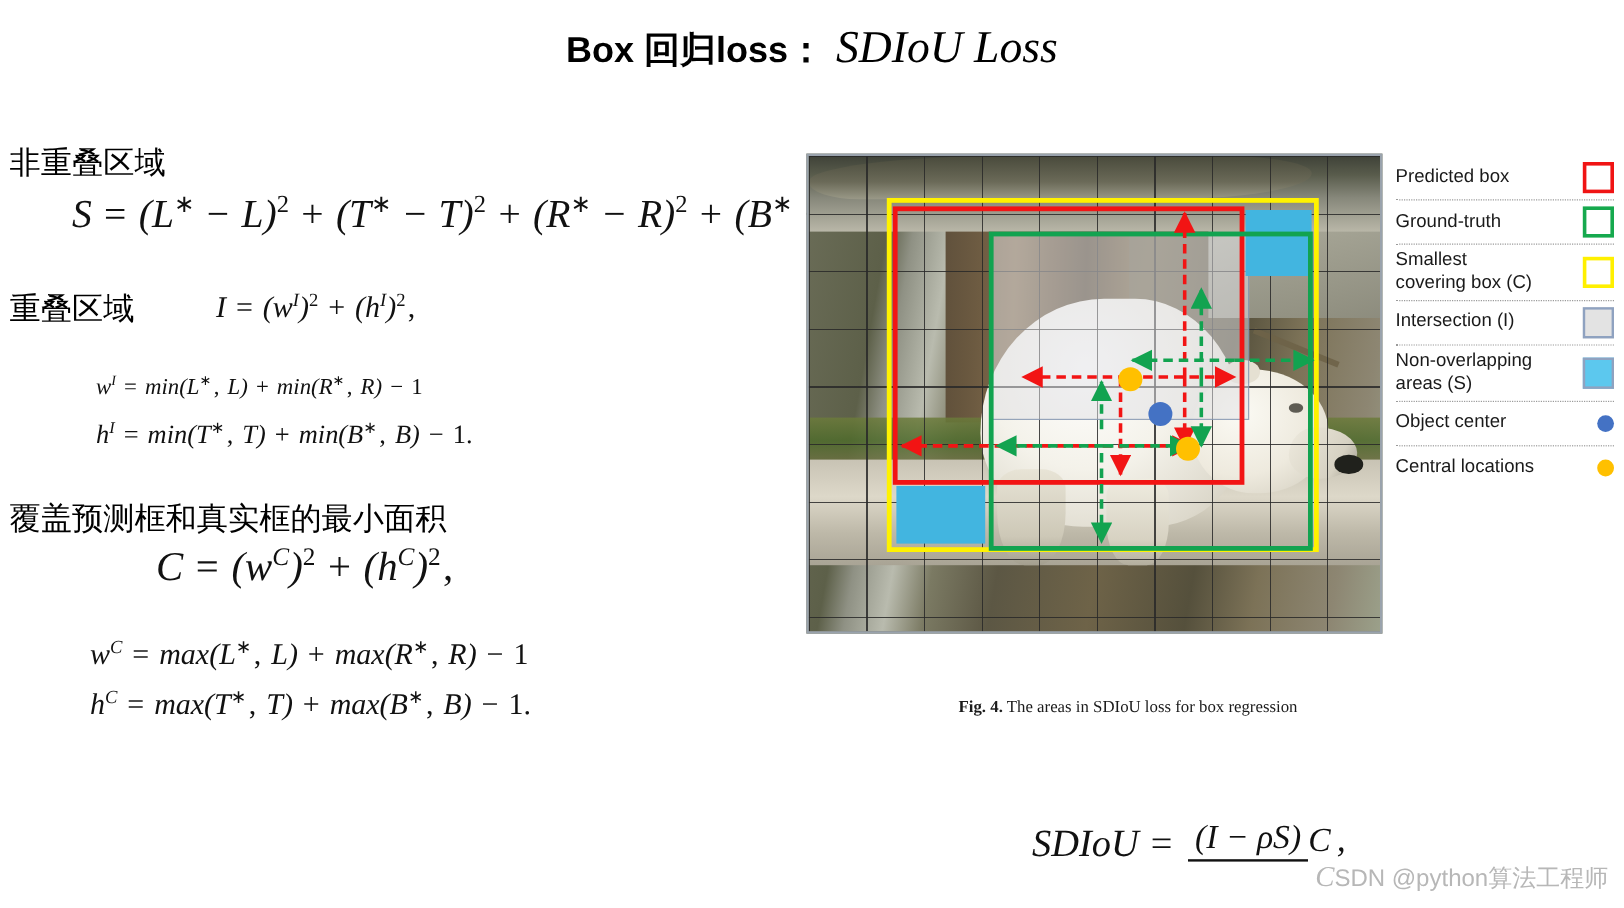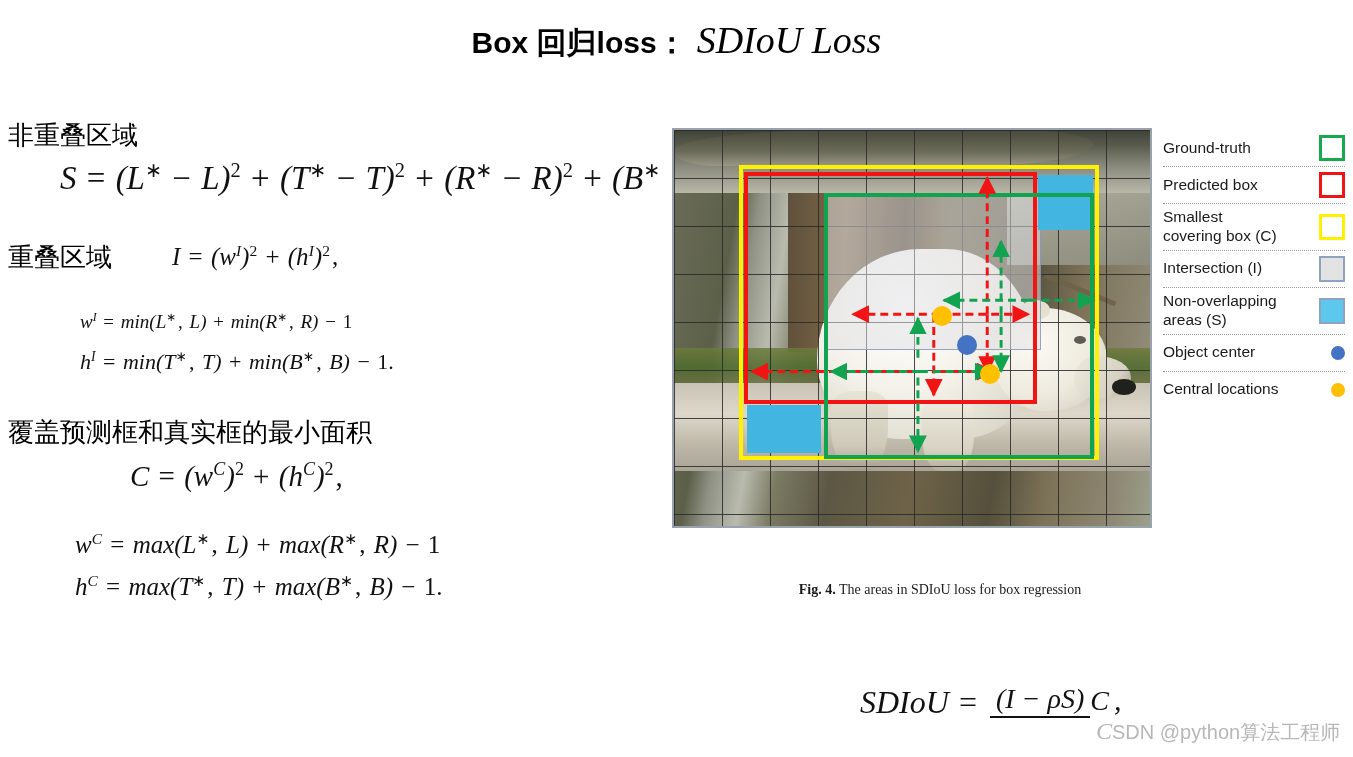--- a/index.html
+++ b/index.html
@@ -74,25 +74,25 @@
     font-style: normal;
     padding: 0 2px;
   }
   .num {
     font-style: normal;
   }
 
   #h-nonoverlap { left: 8px;  top: 8px; }
   #f-S         { left: 60px;  top: 48px;  font-size: 33px; }
   #h-overlap   { left: 8px;   top: 130px; }
-  #f-I         { left: 172px; top: 132px; font-size: 25px; }
+  #f-I         { left: 180px; top: 132px; font-size: 25px; }
   #f-wI        { left: 80px;  top: 200px; font-size: 19px; }
   #f-hI        { left: 80px;  top: 238px; font-size: 22px; }
   #h-cover     { left: 8px;   top: 305px; }
-  #f-C         { left: 130px; top: 349px; font-size: 29px; }
+  #f-C         { left: 130px; top: 342px; font-size: 34px; }
   #f-wC        { left: 75px;  top: 420px; font-size: 25px; }
   #f-hC        { left: 75px;  top: 462px; font-size: 25px; }
 
   
   #figure-block {
     position: absolute;
     left: 672px;
     top: 128px;
     width: 480px;
     height: 400px;
@@ -546,27 +546,27 @@
 </div>
 
 <div id="fig-caption">
   <span class="fignum">Fig. 4.</span>
   <span>The areas in SDIoU loss for box regression</span>
 </div>
 
 <div id="legend">
 
   <div class="legend-row">
+    <span class="legend-label">Predicted box</span>
+    <span class="legend-swatch sw-box sw-pred"></span>
+  </div>
+
+  <div class="legend-row">
     <span class="legend-label">Ground-truth</span>
     <span class="legend-swatch sw-box sw-gt"></span>
-  </div>
-
-  <div class="legend-row">
-    <span class="legend-label">Predicted box</span>
-    <span class="legend-swatch sw-box sw-pred"></span>
   </div>
 
   <div class="legend-row">
     <span class="legend-label" style="white-space:pre-line;">Smallest
 covering box (C)</span>
     <span class="legend-swatch sw-box sw-cover"></span>
   </div>
 
   <div class="legend-row">
     <span class="legend-label">Intersection (I)</span>

